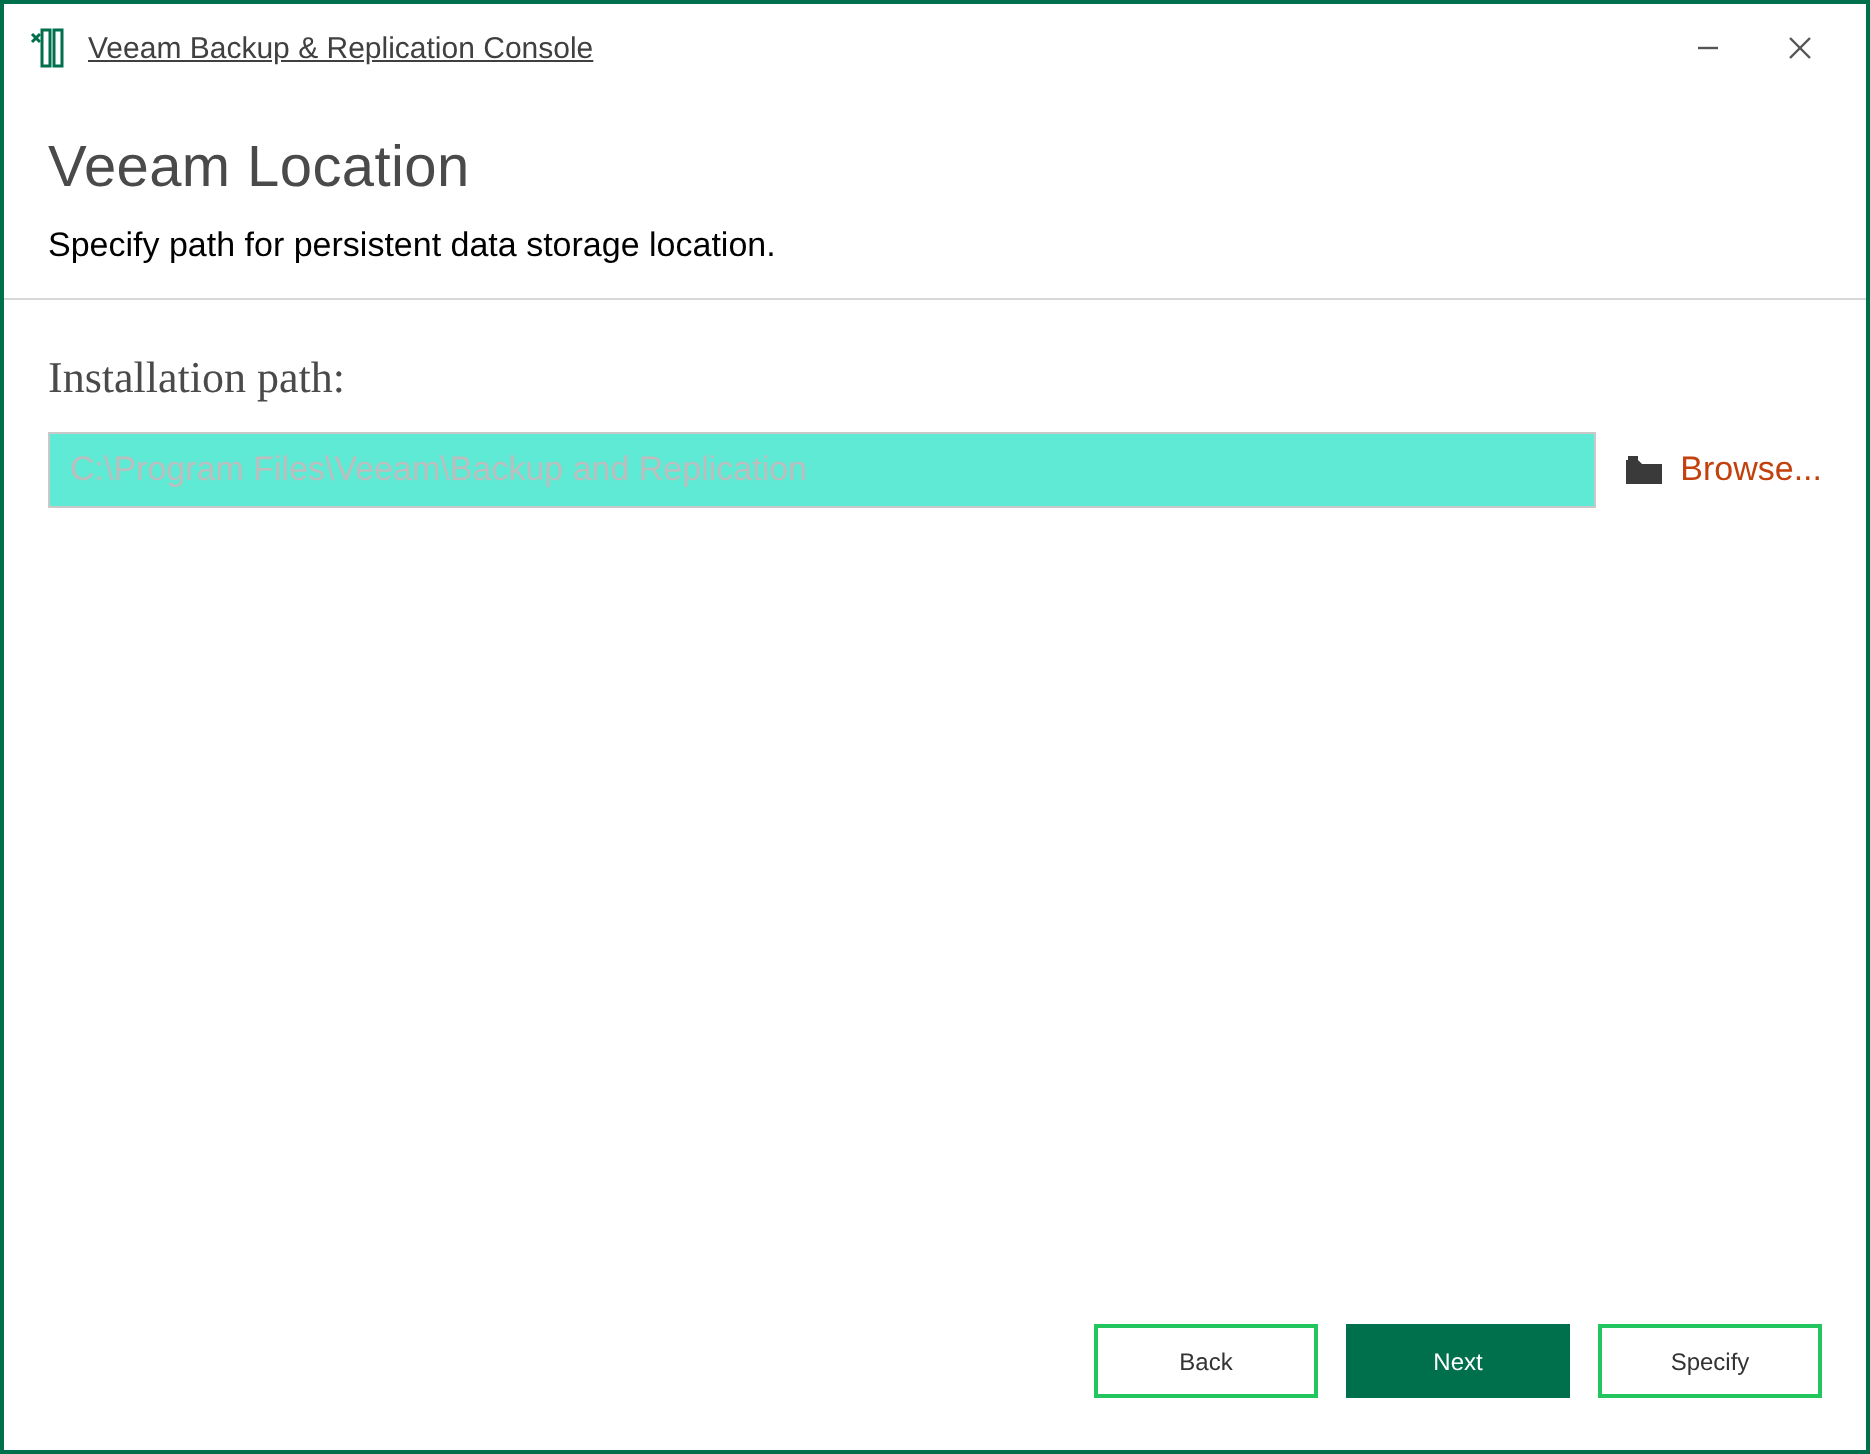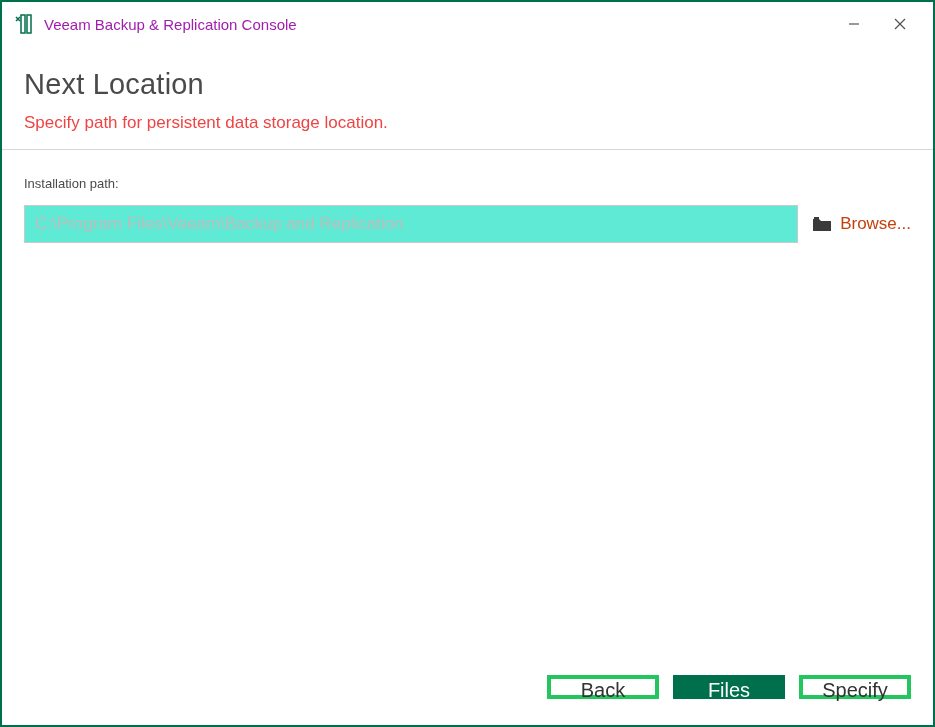--- a/index.html
+++ b/index.html
@@ -27,21 +27,22 @@
       width: 20px;
       height: 20px;
       margin-right: 10px;
       display: inline-flex;
       align-items: center;
       justify-content: center;
       color: #006f4c;
     }
     .titlebar .title {
       font-size: 15px;
-      color: #a21caf;
+      color: #404040;
+      text-decoration: underline;
     }
     .titlebar .spacer { flex: 1; }
     .titlebar .win-btn {
       width: 46px;
       height: 44px;
       display: flex;
       align-items: center;
       justify-content: center;
       color: #555;
       background: transparent;
@@ -55,38 +56,39 @@
     }
     .page-title {
       font-size: 29px;
       font-weight: 300;
       color: #4a4a4a;
       letter-spacing: 0.2px;
       margin-bottom: 4px;
     }
     .page-subtitle {
       font-size: 17px;
-      color: #ef4444;
+      color: #000000;
       margin-top: 12px;
     }
 
     .divider {
       border: none;
       border-top: 1px solid #d8d8d8;
       margin: 0;
     }
 
     .content {
       flex: 1;
       padding: 26px 22px 0 22px;
     }
     .field-label {
-      font-size: 13px;
+      font-size: 22px;
       color: #4a4a4a;
       margin-bottom: 14px;
+      font-family: Liberation Serif, serif;
     }
     .path-row {
       display: flex;
       align-items: center;
       gap: 14px;
     }
     .path-input {
       flex: 1;
       height: 38px;
       border: 1px solid #c9c9c9;
@@ -115,24 +117,24 @@
       text-decoration: none;
     }
 
     .footer {
       padding: 16px 22px 26px 22px;
       display: flex;
       justify-content: flex-end;
       gap: 14px;
     }
     .footer button {
-      height: 24px;
+      height: 37px;
       min-width: 112px;
-      font-size: 20px;
-      border: 4px solid #22c55e;
+      font-size: 12px;
+      border: 2px solid #22c55e;
       background: #fff;
       color: #333;
       cursor: pointer;
     }
     .footer button.primary {
       background: #006f4c;
       border-color: #006f4c;
       color: #fff;
     }
   </style>
@@ -157,21 +159,21 @@
   </button>
   <button class="win-btn" aria-label="close">
     <svg width="14" height="14" viewBox="0 0 14 14">
       <line x1="2" y1="2" x2="12" y2="12" stroke="#555" stroke-width="1.2"></line>
       <line x1="12" y1="2" x2="2" y2="12" stroke="#555" stroke-width="1.2"></line>
     </svg>
   </button>
 </div>
 
 <div class="header-area">
-  <h1 class="page-title">Next Location</h1>
+  <h1 class="page-title">Veeam Location</h1>
   <p class="page-subtitle">Specify path for persistent data storage location.</p>
 </div>
 
 <hr class="divider">
 
 <div class="content">
   <div class="field-label">Installation path:</div>
   <div class="path-row">
     <input type="text" class="path-input" placeholder="C:\Program Files\Veeam\Backup and Replication" value="" style="">
     <div class="browse-group">
@@ -181,15 +183,15 @@
           <rect x="2" y="1" width="5" height="3" fill="#3a3a3a"></rect>
         </svg>
       </span>
       <span class="browse-link">Browse...</span>
     </div>
   </div>
 </div>
 
 <div class="footer">
   <button>Back</button>
-  <button class="primary">Files</button>
+  <button class="primary">Next</button>
   <button>Specify</button>
 </div>
 
 </body></html>

